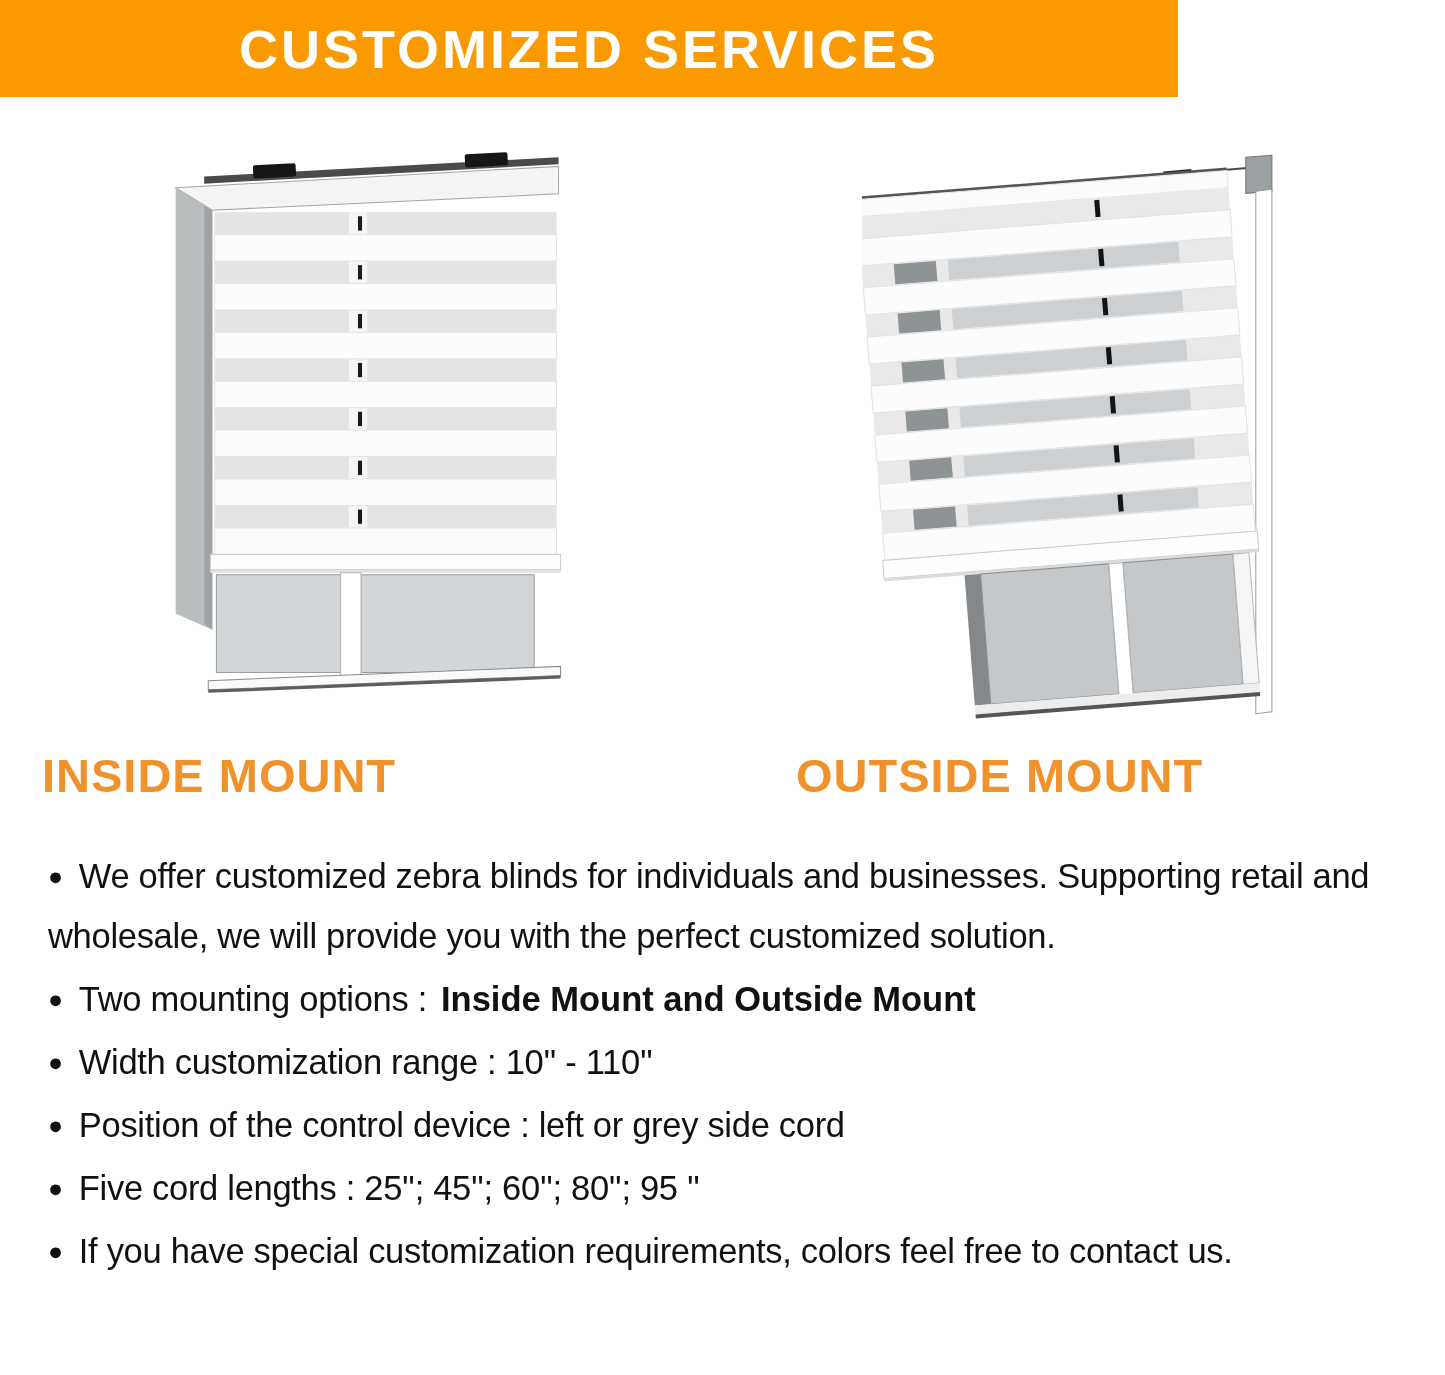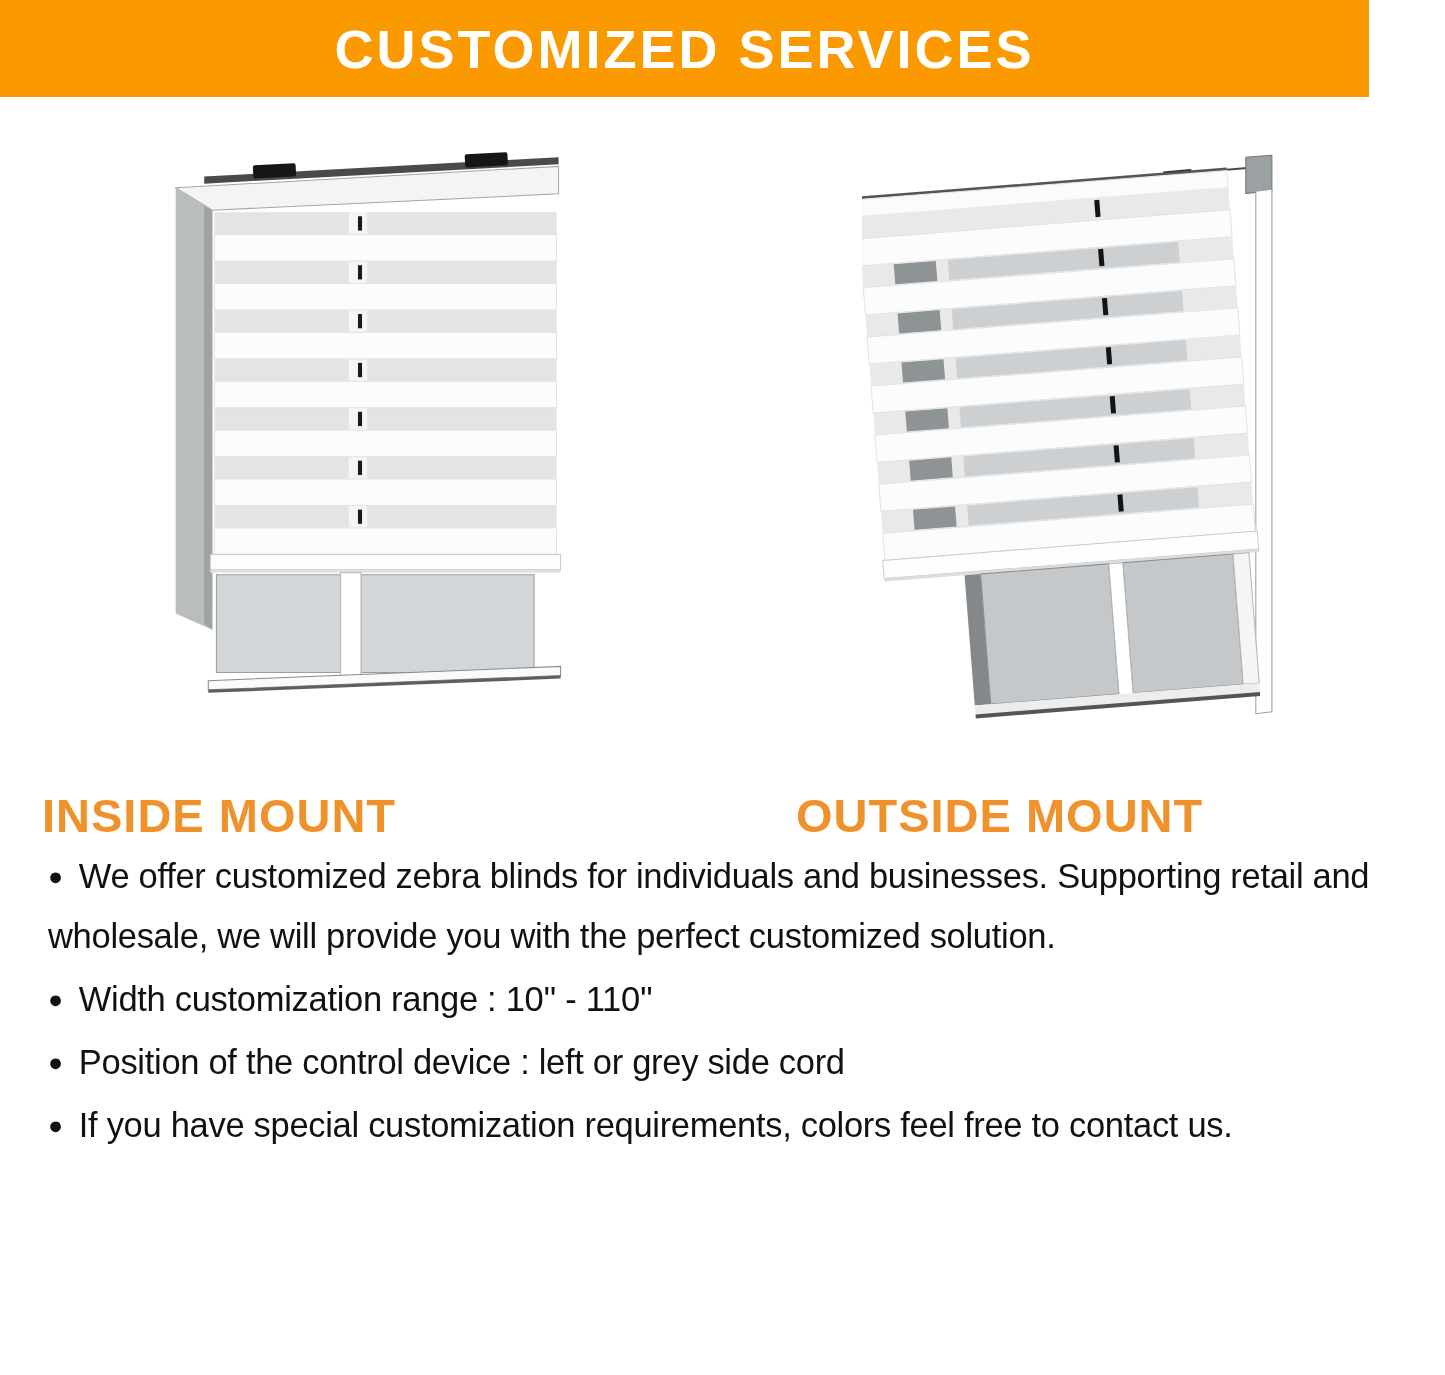--- a/index.html
+++ b/index.html
@@ -6,40 +6,39 @@
   body {
     width: 1445px; height: 1375px;
     background: #ffffff;
     font-family: "Liberation Sans", sans-serif;
     position: relative;
     overflow: hidden;
     color: var(--body-text, #111);
   }
   .banner {
     position: absolute; top: 0; left: 0;
-    width: 1369px; height: 97px;
+    width: 1178px; height: 97px;
     background: var(--banner-bg, #FB9901);
     display: flex; align-items: center; justify-content: center;
   }
   .banner h1 {
     margin: 0;
     color: var(--banner-text, #fff);
     font-size: 54px; font-weight: bold; letter-spacing: 3px;
     font-family: "Liberation Sans", sans-serif;
   }
   .fig { position: absolute; margin: 0; padding: 0; }
   .fig svg { display: block; width: 100%; height: 100%; }
   .fig-left  { left: 150px; top: 145px; width: 420px; height: 555px; }
   .fig-right { left: 862px; top: 140px; width: 432px; height: 605px; }
   .mount-label {
     position: absolute; top: 748px;
     color: var(--label-orange, #F0922C);
     font-size: 47px; font-weight: bold; letter-spacing: 1px;
     white-space: nowrap;
-    margin-top: 40px;
   }
   .mount-label.left  { left: 42px; }
   .mount-label.right { left: 796px; }
   .features {
     position: absolute; left: 45px; top: 843px;
     width: 1362px;
     margin: 0; padding: 0; list-style: none;
     font-size: 34.5px; line-height: 60px;
     letter-spacing: -0.3px;
   }
@@ -202,18 +201,20 @@
         </g>
       </g>
     </svg>
   </figure>
 
   <div class="mount-label left">INSIDE MOUNT</div>
   <div class="mount-label right">OUTSIDE MOUNT</div>
 
   <ul class="features">
     <li><span class="dot">●</span><span>We offer customized zebra blinds for individuals and businesses. Supporting retail and wholesale, we will provide you with the perfect customized solution.</span></li>
+    <li><span class="dot">●</span><span>Two mounting options :</span><span class="emph">Inside Mount and Outside Mount</span></li>
     <li><span class="dot">●</span><span>Width customization range : 10'' - 110''</span></li>
     <li><span class="dot">●</span><span>Position of the control device : left or grey side cord</span></li>
+    <li><span class="dot">●</span><span>Five cord lengths : 25''; 45''; 60''; 80''; 95 ''</span></li>
     <li><span class="dot">●</span><span>If you have special customization requirements, colors feel free to contact us.</span></li>
   </ul>
 
 </div>
 
 </body></html>

